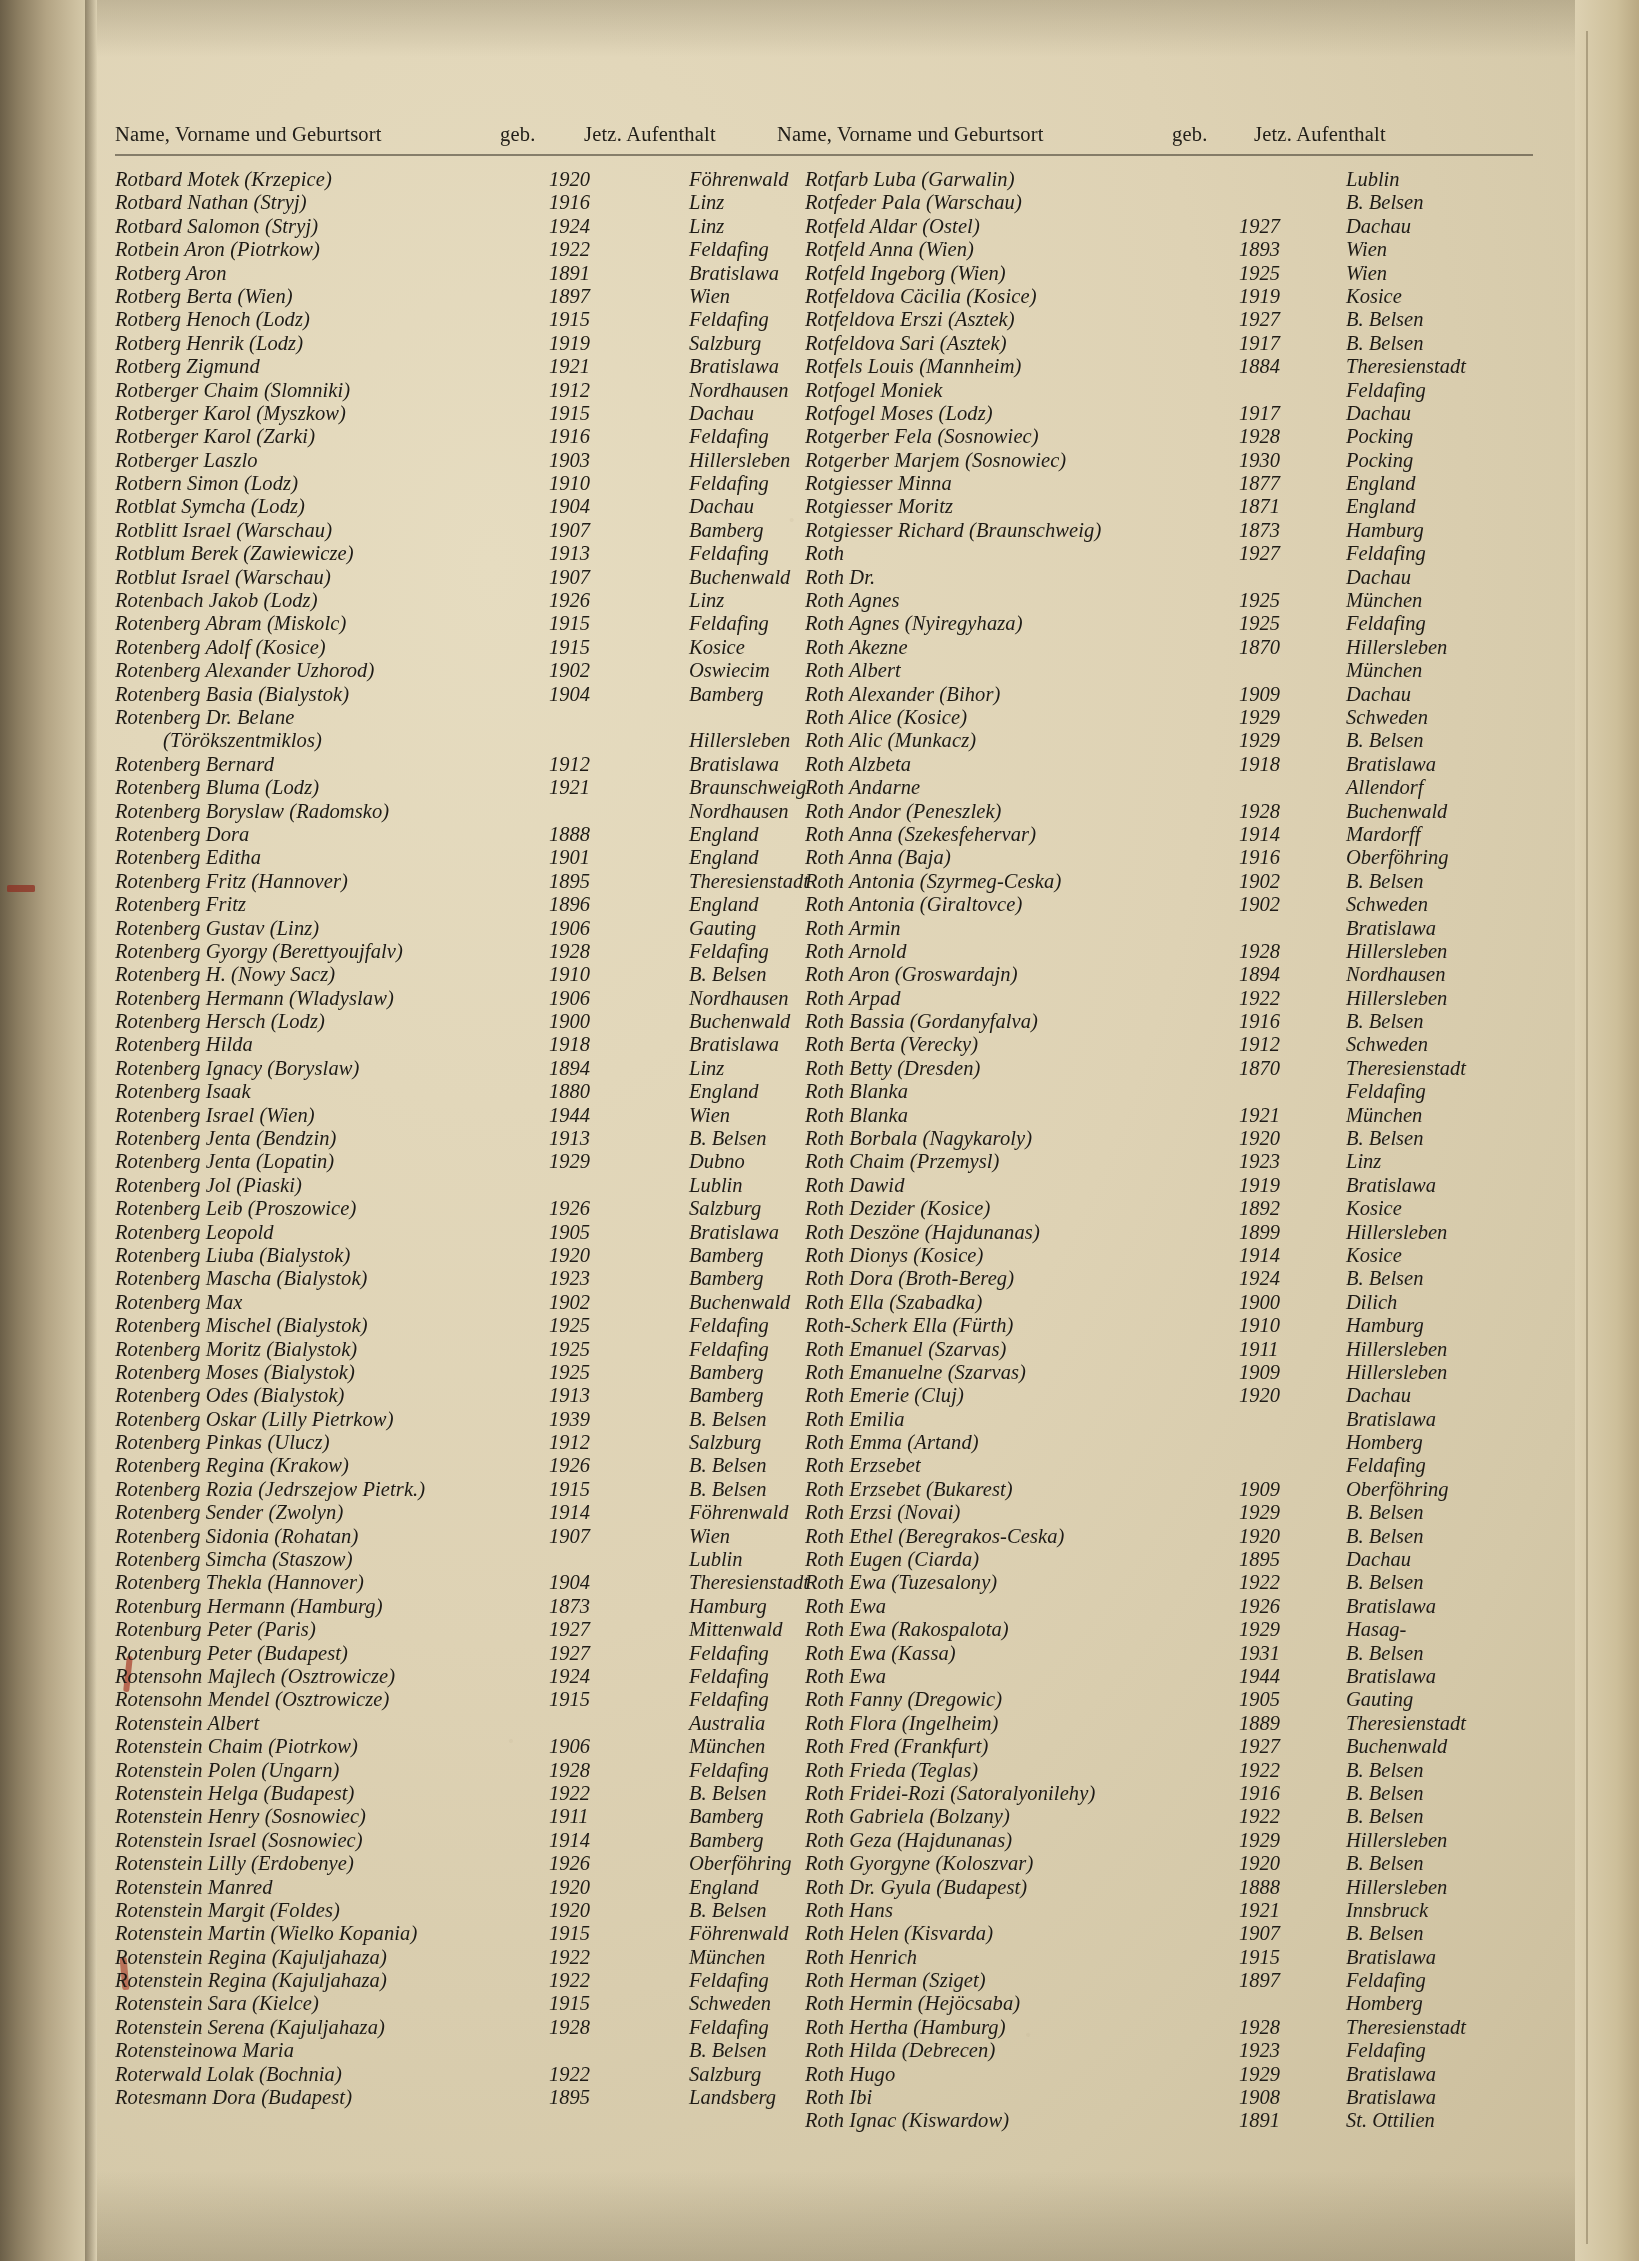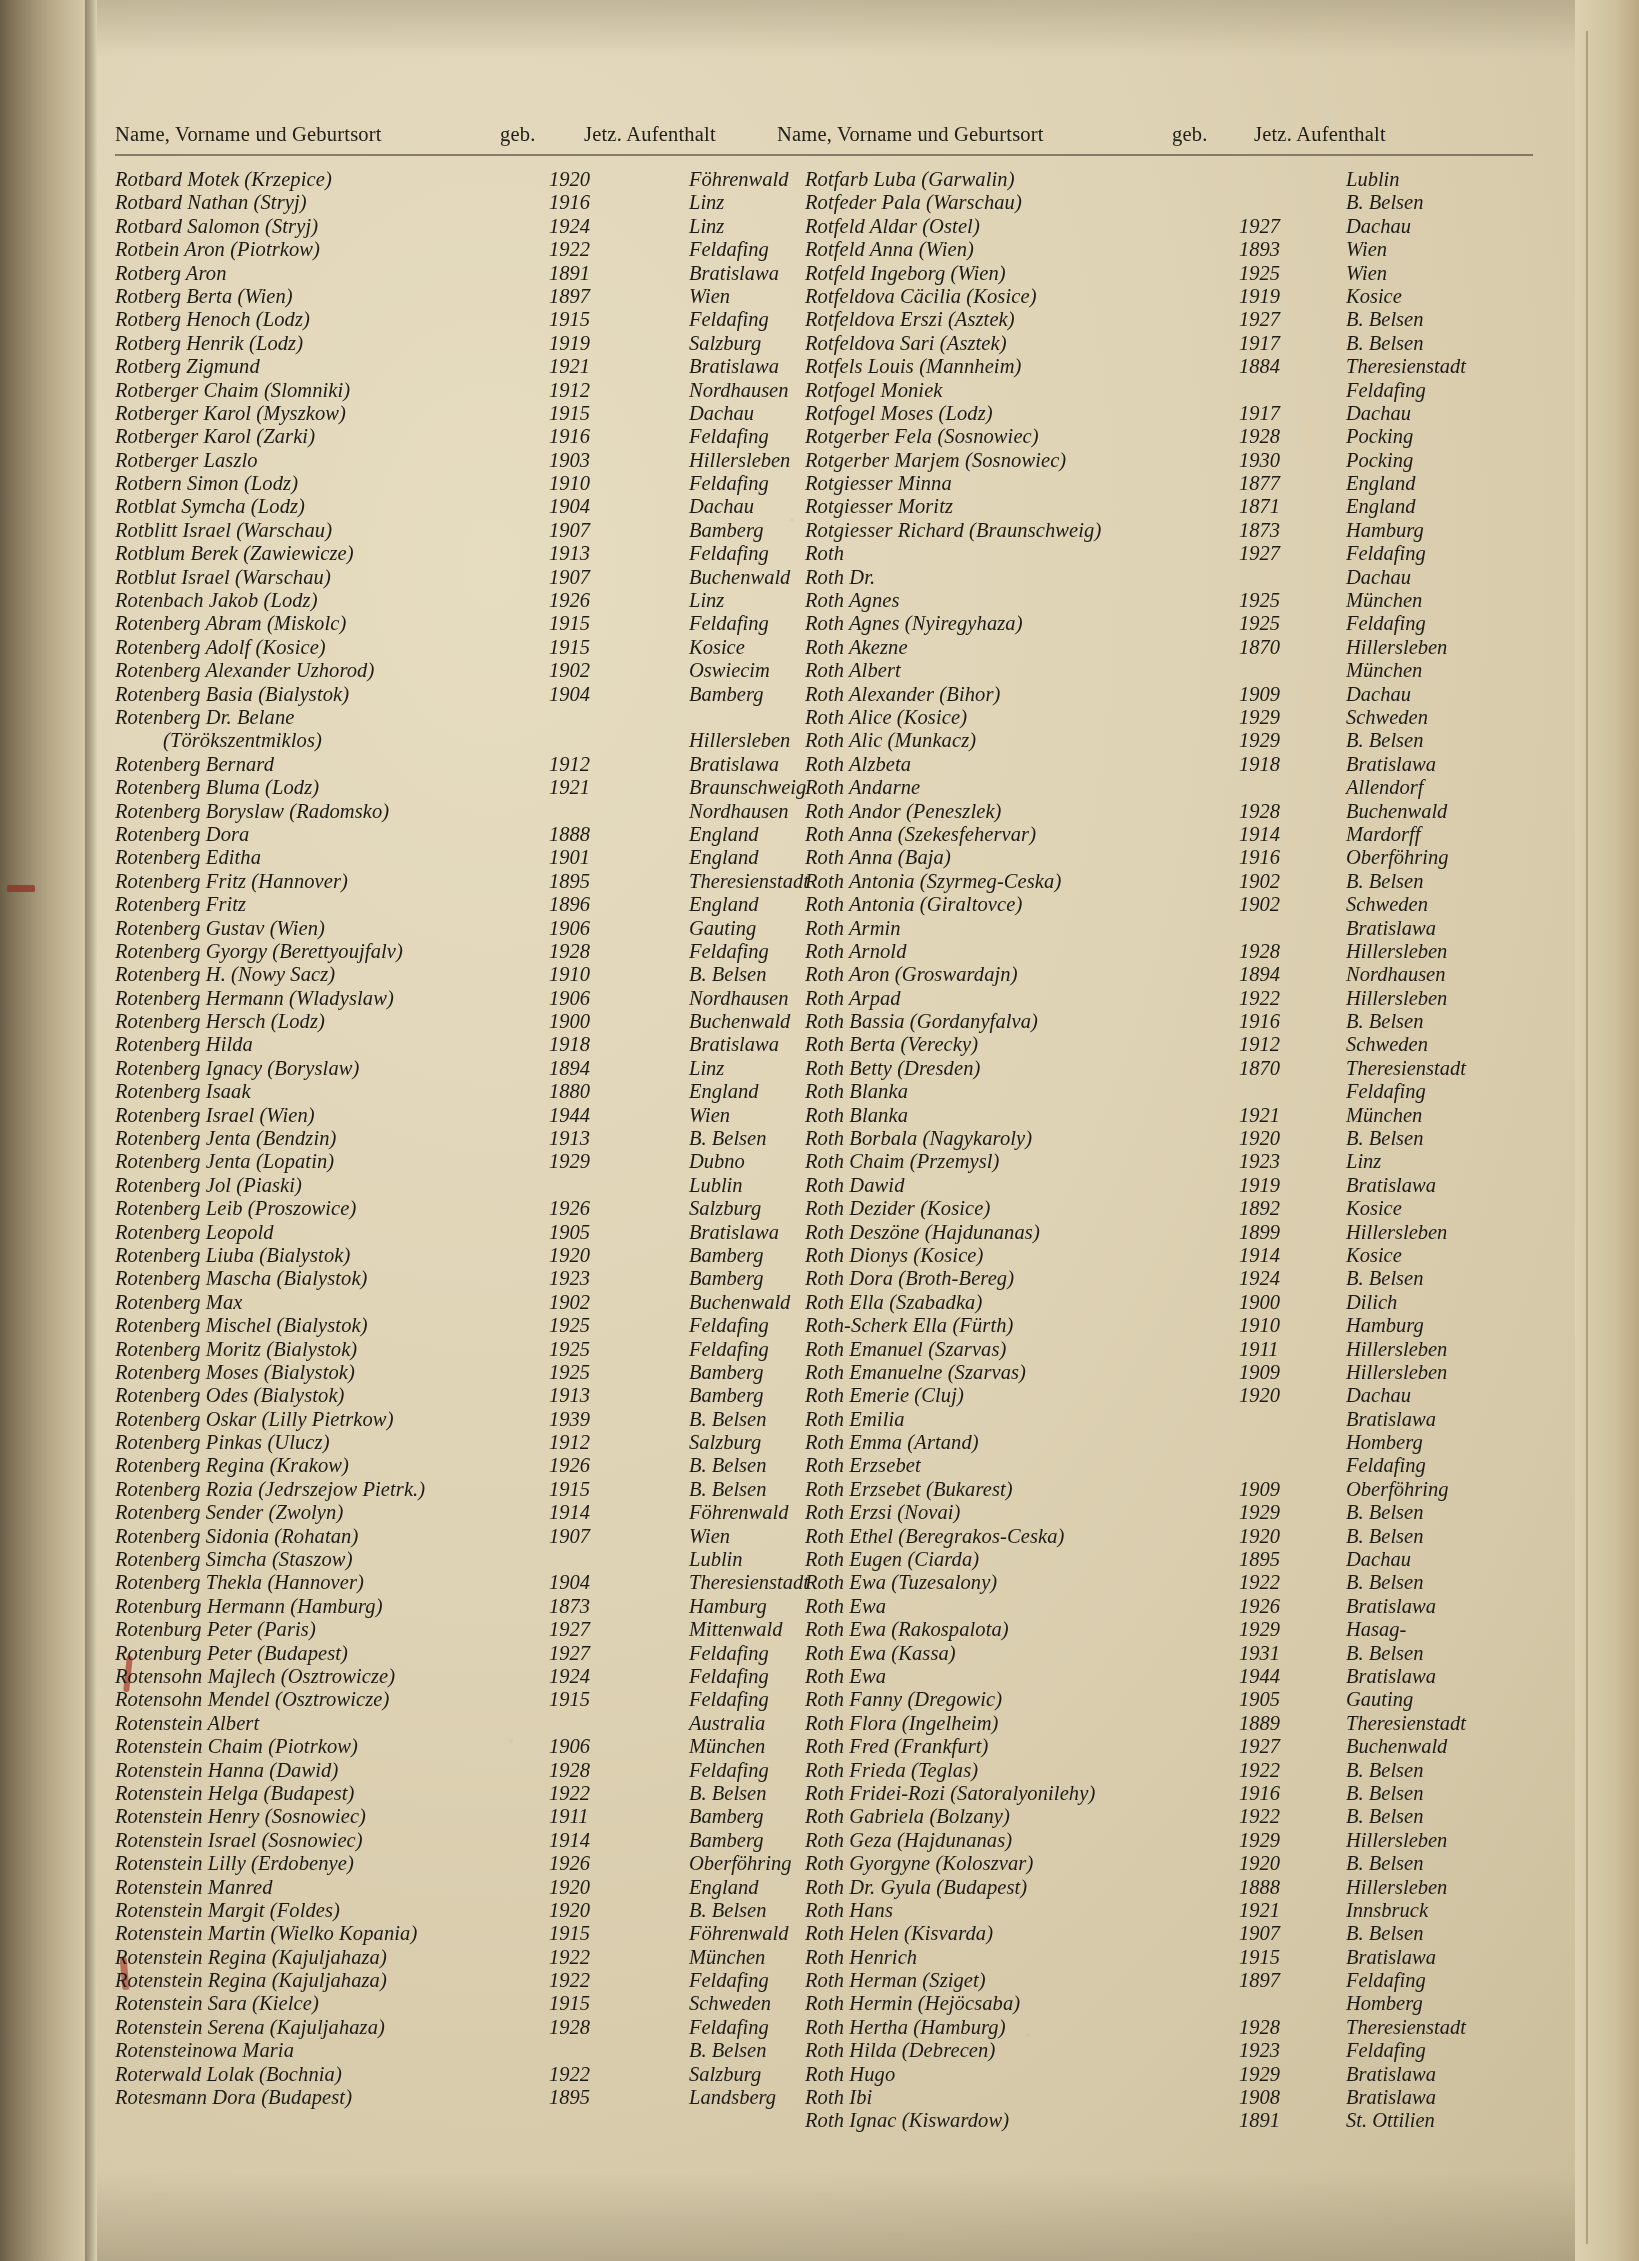--- a/index.html
+++ b/index.html
@@ -285,21 +285,21 @@
         <span class="nm">Rotenberg Fritz (Hannover)</span>
         <span class="yr">1895</span>
         <span class="pl">Theresienstadt</span>
       </div>
       <div class="row">
         <span class="nm">Rotenberg Fritz</span>
         <span class="yr">1896</span>
         <span class="pl">England</span>
       </div>
       <div class="row">
-        <span class="nm">Rotenberg Gustav (Wien)</span>
+        <span class="nm">Rotenberg Gustav (Linz)</span>
         <span class="yr">1906</span>
         <span class="pl">Gauting</span>
       </div>
       <div class="row">
         <span class="nm">Rotenberg Gyorgy (Berettyoujfalv)</span>
         <span class="yr">1928</span>
         <span class="pl">Feldafing</span>
       </div>
       <div class="row">
         <span class="nm">Rotenberg H. (Nowy Sacz)</span>
@@ -465,21 +465,21 @@
         <span class="nm">Rotenstein Albert</span>
         <span class="yr"></span>
         <span class="pl">Australia</span>
       </div>
       <div class="row">
         <span class="nm">Rotenstein Chaim (Piotrkow)</span>
         <span class="yr">1906</span>
         <span class="pl">München</span>
       </div>
       <div class="row">
-        <span class="nm">Rotenstein Hanna (Dawid)</span>
+        <span class="nm">Rotenstein Polen (Ungarn)</span>
         <span class="yr">1928</span>
         <span class="pl">Feldafing</span>
       </div>
       <div class="row">
         <span class="nm">Rotenstein Helga (Budapest)</span>
         <span class="yr">1922</span>
         <span class="pl">B. Belsen</span>
       </div>
       <div class="row">
         <span class="nm">Rotenstein Henry (Sosnowiec)</span>

